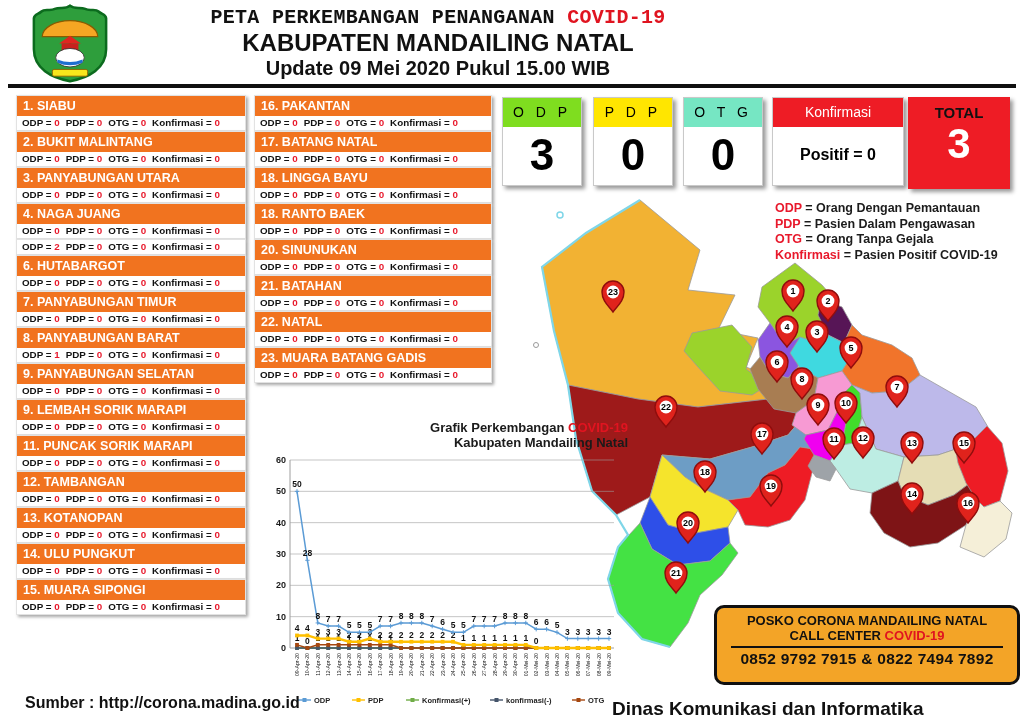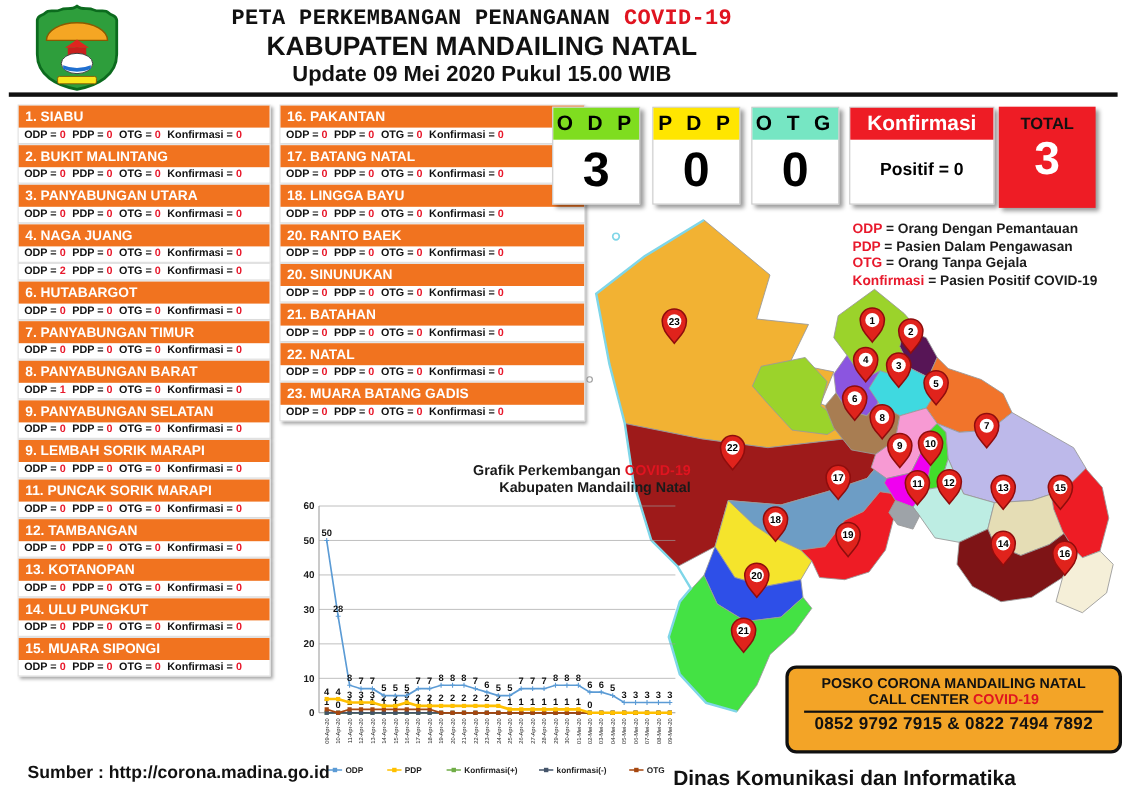--- a/index.html
+++ b/index.html
@@ -10,38 +10,38 @@
   
   #header-title{left:128px;top:6px;width:620px;text-align:center;}
   #title-l1{font-size:20px;font-weight:bold;letter-spacing:.3px;font-family:Liberation Mono, monospace;}
   #title-l2{font-size:24px;font-weight:bold;}
   #title-l3{font-size:20px;font-weight:bold;}
   .red{color:#e01420;}
   #header-rule{left:8px;top:84px;width:1008px;height:4px;background:#101010;}
 
   
   #col1{left:16px;top:95px;width:230px;}
-  #col2{left:254px;top:95px;width:278px;}
+  #col2{left:254px;top:95px;width:238px;}
   .card{margin-bottom:0;background:#fff;border:1px solid #e2e2e2;
         box-shadow:2px 2px 3px rgba(0,0,0,.35);}
   .card-head{background:#f1731f;color:#fff;font-weight:bold;font-size:12.5px;
              padding:2px 6px;height:16px;line-height:16px;white-space:nowrap;overflow:hidden;}
   .card-stats{padding:1px 5px 2px;font-size:9.8px;font-weight:bold;white-space:nowrap;overflow:hidden;}
   .card-stats .v{color:#e8192c;margin-right:6px;}
 
   
   .sumbox{position:absolute;top:97px;background:#fff;border:1px solid #c9c9c9;text-align:center;
           box-shadow:3px 3px 4px rgba(0,0,0,.4);}
-  .sumbox .head{height:29px;line-height:29px;font-weight:bold;font-size:19px;letter-spacing:4px;}
+  .sumbox .head{height:29px;line-height:29px;font-weight:normal;font-size:14px;letter-spacing:4px;}
   .sumbox .body{height:58px;line-height:56px;font-size:44px;font-weight:bold;color:#000;}
   #sumbox0{left:502px;width:78px;} #sumbox1{left:593px;width:78px;} #sumbox2{left:683px;width:78px;}
   #sumbox3{left:772px;width:130px;}
   #sumbox3 .head{letter-spacing:0;}
   #sumbox3 .body{font-size:16px;}
-  #total-box{left:908px;top:97px;width:88px;height:92px;background:#ee1c25;text-align:center;
+  #total-box{left:908px;top:97px;width:102px;height:92px;background:#ee1c25;text-align:center;
              box-shadow:3px 3px 4px rgba(0,0,0,.4);}
   #total-box .t-label{font-size:15px;font-weight:bold;color:#111;padding-top:7px;}
   #total-box .t-value{font-size:42px;font-weight:bold;color:#fff;line-height:46px;}
 
   
   #abbrev-legend{left:775px;top:201px;width:245px;}
   .leg-line{font-size:12.5px;font-weight:bold;line-height:15.5px;white-space:nowrap;}
   .leg-abbr{color:#e8192c;} .leg-desc{color:#1c1c1c;}
 
   
@@ -154,21 +154,21 @@
     </div>
     <div class="card">
       <div class="card-head">17. BATANG NATAL</div>
       <div class="card-stats"><span class="lbl">ODP = </span><span class="v">0</span><span class="lbl">PDP = </span><span class="v">0</span><span class="lbl">OTG = </span><span class="v">0</span><span class="lbl">Konfirmasi = </span><span class="v">0</span></div>
     </div>
     <div class="card">
       <div class="card-head">18. LINGGA BAYU</div>
       <div class="card-stats"><span class="lbl">ODP = </span><span class="v">0</span><span class="lbl">PDP = </span><span class="v">0</span><span class="lbl">OTG = </span><span class="v">0</span><span class="lbl">Konfirmasi = </span><span class="v">0</span></div>
     </div>
     <div class="card">
-      <div class="card-head">20. RANTO BAEK</div>
+      <div class="card-head">18. RANTO BAEK</div>
       <div class="card-stats"><span class="lbl">ODP = </span><span class="v">0</span><span class="lbl">PDP = </span><span class="v">0</span><span class="lbl">OTG = </span><span class="v">0</span><span class="lbl">Konfirmasi = </span><span class="v">0</span></div>
     </div>
     <div class="card">
       <div class="card-head">20. SINUNUKAN</div>
       <div class="card-stats"><span class="lbl">ODP = </span><span class="v">0</span><span class="lbl">PDP = </span><span class="v">0</span><span class="lbl">OTG = </span><span class="v">0</span><span class="lbl">Konfirmasi = </span><span class="v">0</span></div>
     </div>
     <div class="card">
       <div class="card-head">21. BATAHAN</div>
       <div class="card-stats"><span class="lbl">ODP = </span><span class="v">0</span><span class="lbl">PDP = </span><span class="v">0</span><span class="lbl">OTG = </span><span class="v">0</span><span class="lbl">Konfirmasi = </span><span class="v">0</span></div>
     </div>

